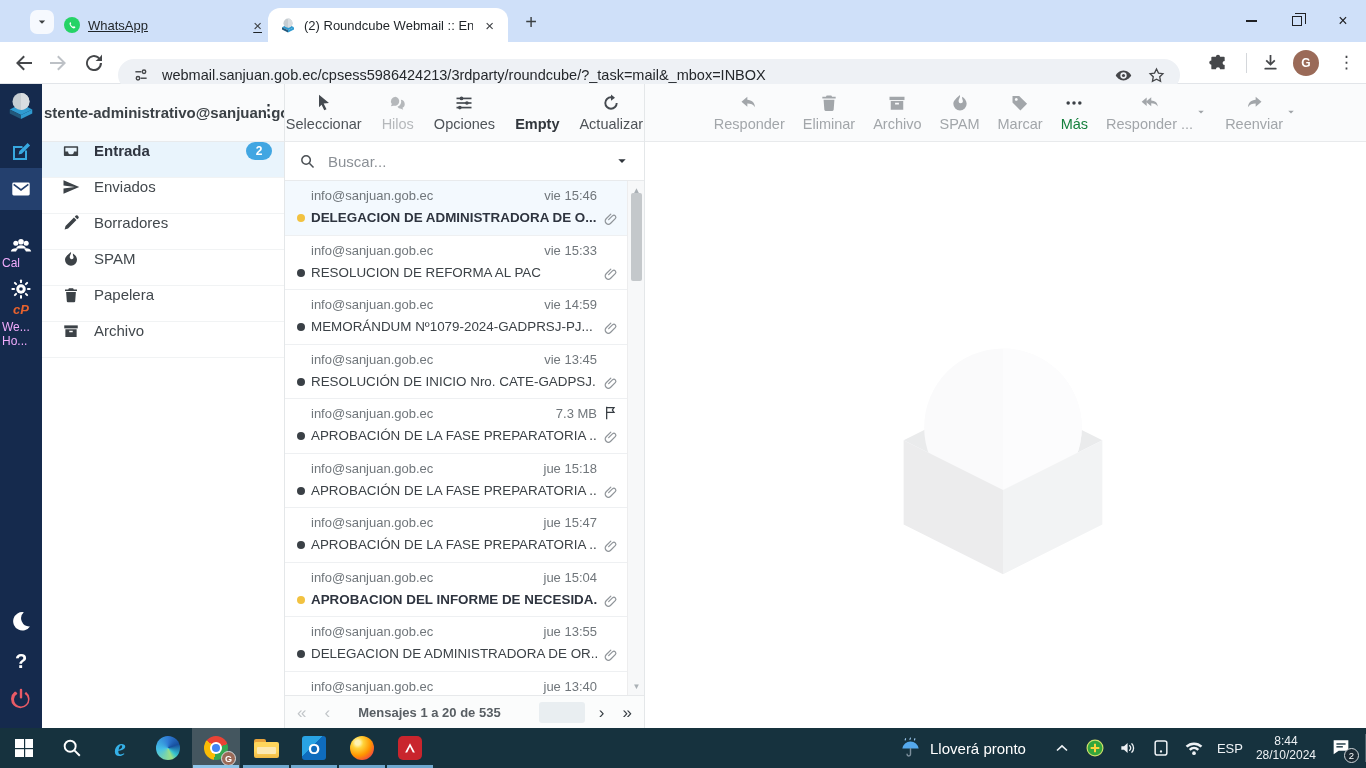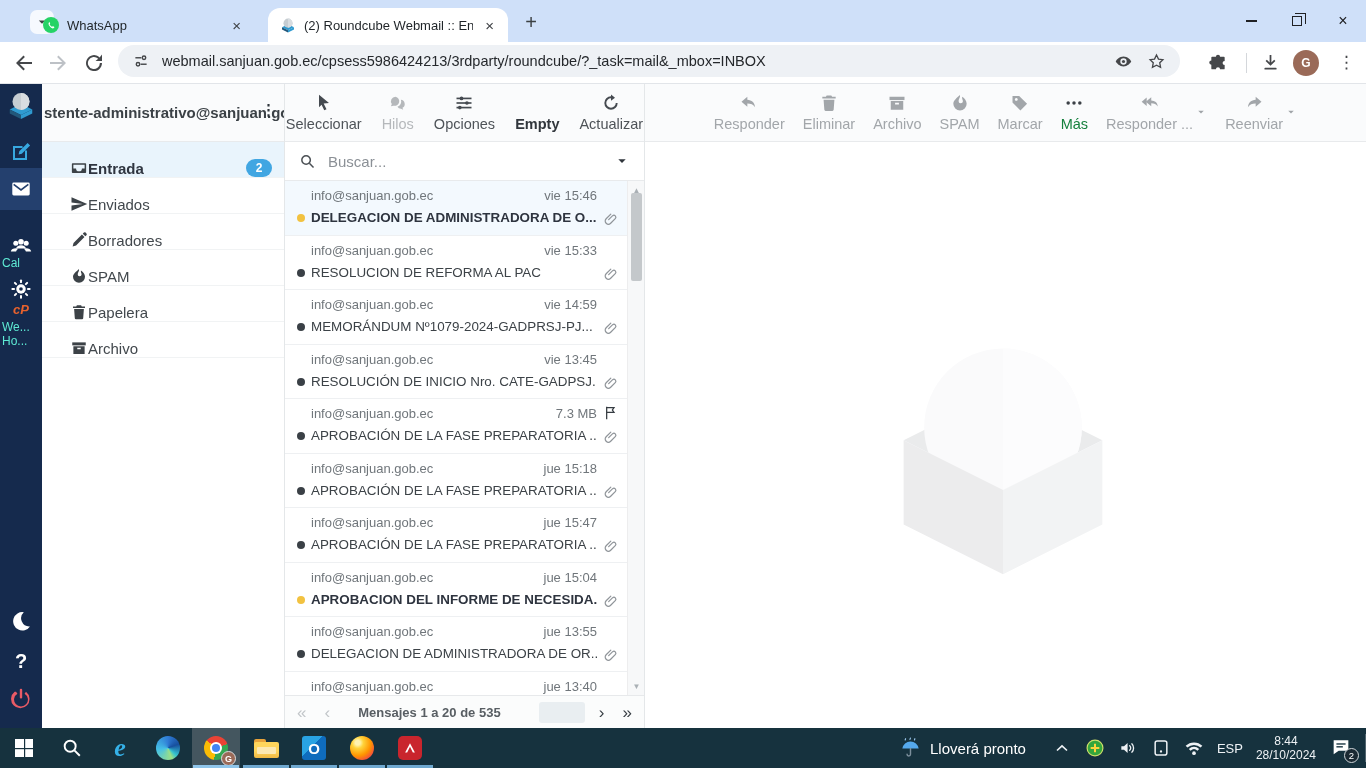--- a/index.html
+++ b/index.html
@@ -28,50 +28,50 @@
   .winbtn{width:46px;height:42px;display:flex;align-items:center;justify-content:center;color:#202124;}
   .winbtn .dash{width:11px;height:1.6px;background:#202124;}
   .winbtn .sq{width:10px;height:10px;border:1.4px solid #202124;position:relative;background:#cfe0f9;}
   .winbtn .sq:before{content:"";position:absolute;left:2px;top:-4px;width:10px;height:10px;border:1.4px solid #202124;border-bottom:none;border-left:none;}
   .winbtn .x{font-size:16px;line-height:1;}
 
   
   #navbar{position:absolute;left:0;top:42px;width:1366px;height:42px;background:#fff;border-bottom:1px solid #e2e5e9;}
   .navic{position:absolute;top:9px;width:24px;height:24px;color:#45474a;}
   #fwdbtn{color:#bdc1c6;transform:scaleX(-1);}
-  #urlpill{position:absolute;left:118px;top:3px;width:1062px;height:32px;border-radius:16px;background:#eef1f5;
+  #urlpill{position:absolute;left:118px;top:17px;width:1062px;height:32px;border-radius:16px;background:#eef1f5;
     display:flex;align-items:center;padding:0 14px;}
   #tuneic{width:18px;height:18px;color:#45474a;flex:none;}
   #urltext{margin-left:12px;font-size:14.5px;color:#25282c;white-space:nowrap;overflow:hidden;flex:1;}
   #eyeic,#staric{width:19px;height:19px;color:#45474a;flex:none;margin-left:14px;}
   #puzzleic{position:absolute;left:1208px;top:11px;width:20px;height:20px;color:#45474a;}
   #navdivider{position:absolute;left:1246px;top:11px;width:1px;height:20px;background:#d4d7db;}
   #dlic{position:absolute;left:1260px;top:10px;width:21px;height:21px;color:#45474a;}
   #avatar{position:absolute;left:1293px;top:8px;width:26px;height:26px;border-radius:50%;background:#9a6a58;
     color:#fff;font-size:12px;font-weight:bold;display:flex;align-items:center;justify-content:center;}
   #kebab{position:absolute;left:1338px;top:9px;font-size:17px;color:#45474a;line-height:24px;}
 
   
   #app{position:absolute;left:0;top:84px;width:1366px;height:644px;display:flex;background:#fff;}
 
   
   #rail{width:42px;flex:none;background:#152a4d;position:relative;color:#fff;}
   .railitem{position:absolute;left:0;width:42px;display:flex;align-items:center;justify-content:center;}
   #railmailwrap{top:84px;height:42px;background:#24406e;}
-  .railtxt{font-size:12px;color:#5eead4;line-height:14px;text-align:left;padding-left:2px;display:block;width:42px;
+  .railtxt{font-size:12px;color:#f0abfc;line-height:14px;text-align:left;padding-left:2px;display:block;width:42px;
     white-space:nowrap;overflow:hidden;}
   #cplogo{color:#e8622d;font-weight:bold;font-size:13px;font-style:italic;}
 
   
   #folderCol{width:243px;flex:none;border-right:1px solid #e4e7e9;display:flex;flex-direction:column;background:#fff;}
   #accountHeader{height:58px;flex:none;background:#fafbfc;border-bottom:1px solid #e8eaec;position:relative;
     display:flex;align-items:center;overflow:hidden;}
   #accountEmail{font-size:15px;font-weight:bold;color:#3b4146;white-space:nowrap;padding-left:2px;}
   #accountKebab{position:absolute;right:8px;top:17px;font-size:15px;color:#2f353b;font-weight:bold;}
-  .folder{height:36px;flex:none;display:flex;align-items:flex-end;padding:0 12px 0 28px;
+  .folder{height:36px;flex:none;display:flex;align-items:flex-start;padding:0 12px 0 20px;gap:14px;
     border-bottom:1px solid #f1f3f4;font-size:15px;color:#42484d;position:relative;}
   .folder .ic{width:18px;height:18px;color:#3c4247;flex:none;}
   .folder.selected{background:#e9f4fc;}
   .folder.selected .flabel{font-weight:bold;color:#2f3540;}
   .fbadge{margin-left:auto;min-width:26px;height:18px;border-radius:9px;background:#41a6e2;color:#fff;
     font-size:12px;font-weight:bold;display:flex;align-items:center;justify-content:center;padding:0 7px;}
   #quotaRow{margin-top:auto;height:33px;flex:none;border-top:1px solid #e7e9eb;display:flex;align-items:center;
     gap:8px;padding-left:32px;background:#fbfcfc;}
   #quotaRow .ic{width:17px;height:17px;color:#565d63;}
   #quotaText{font-size:13px;color:#565b60;}
@@ -184,21 +184,21 @@
 <div id="screen">
 
   <div id="tabstrip">
     <div id="tabsearch">
         <span class="ic">
           <svg viewBox="0 0 24 24" fill="currentColor">
             <path d="M6.5 9.5L12 15l5.5-5.5z"></path>
           </svg>
         </span>
       </div>
-    <div class="tab" style="left:31px;width:224px;">
+    <div class="tab" style="left:52px;width:224px;text-decoration:underline;">
       <span class="fav fav-wa ic">
           <svg viewBox="0 0 24 24" fill="#fff">
             <path d="M6.8 4.5c.6-.1 1.2.8 1.7 1.7.4.7.7 1.4.5 1.9-.2.5-.7.9-1 1.3 0 0 .6 1.7 2.1 3.2 1.5 1.5 3.2 2.1 3.2 2.1.4-.3.8-.8 1.3-1 .5-.2 1.2.1 1.9.5.9.5 1.8 1.1 1.7 1.7-.1 1-1.6 2.6-3.3 2.6-3 0-9.4-5.4-9.4-10.7 0-1.7 1.6-3.2 2.6-3.3z"></path>
           </svg>
         </span>
       <span class="tabtitle">WhatsApp</span>
       <span class="tabclose">×</span>
     </div>
     <div class="tab active" style="left:268px;width:240px;">
       <span class="fav ic">

